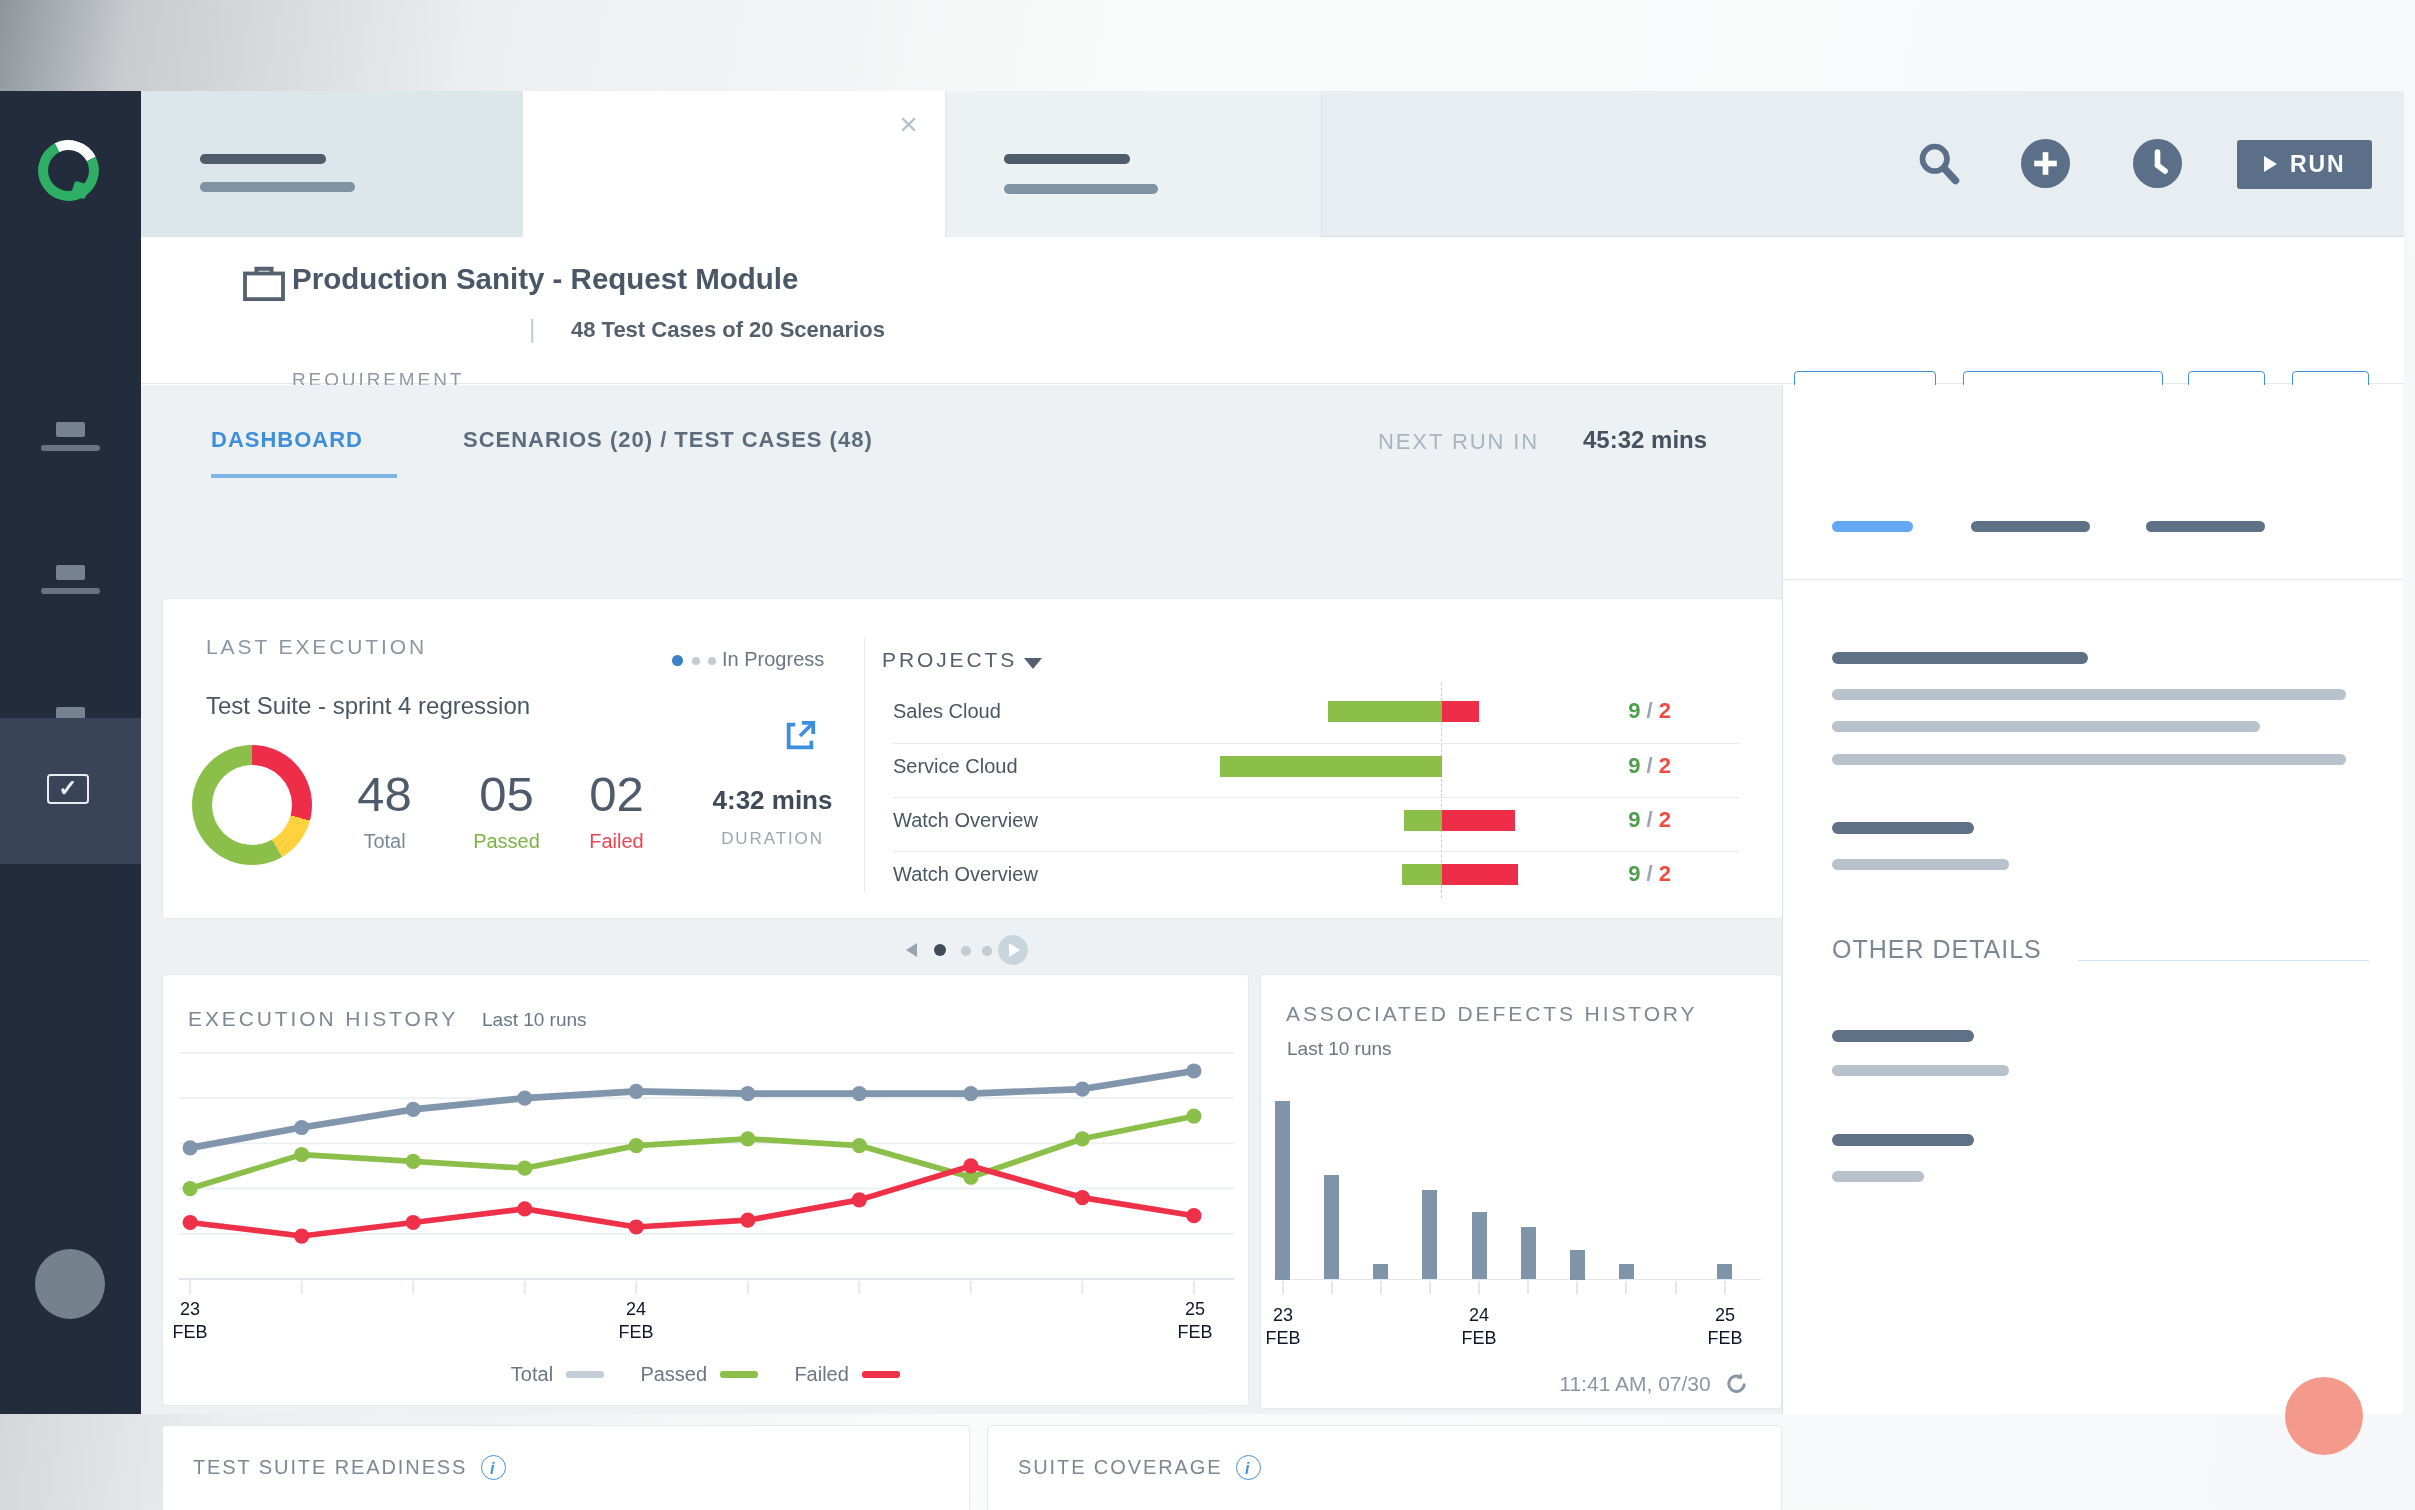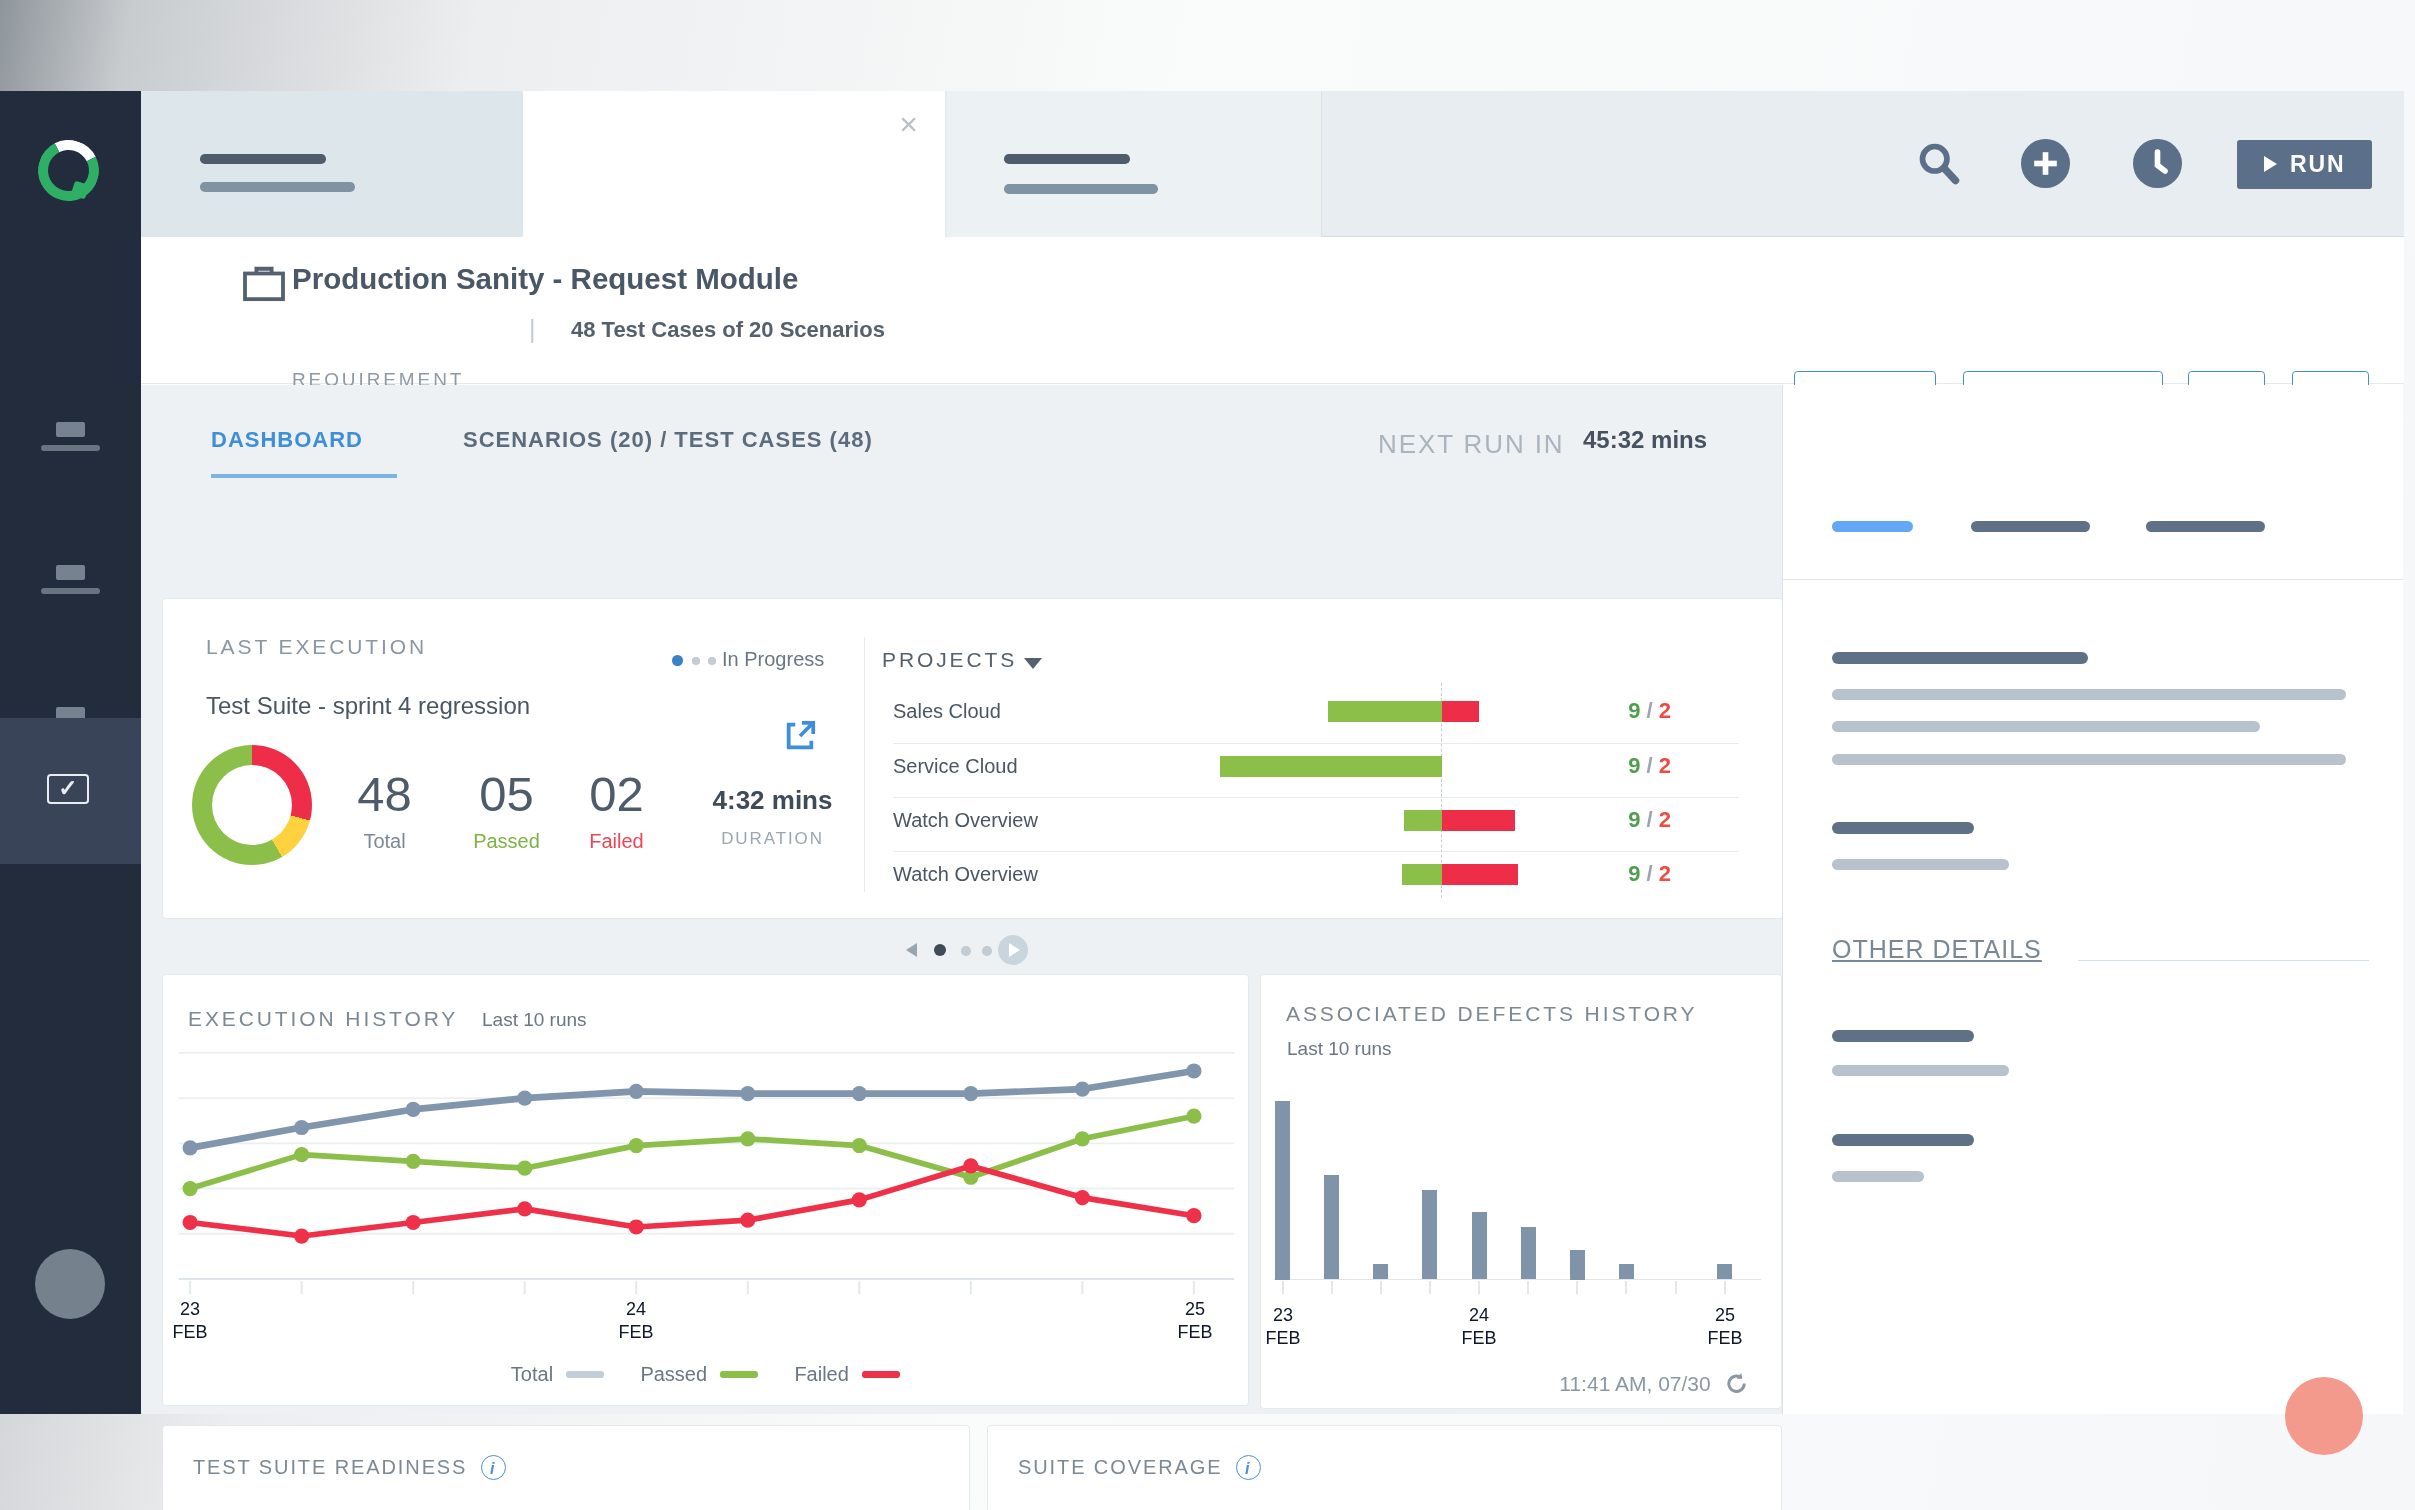--- a/index.html
+++ b/index.html
@@ -45,21 +45,21 @@
   .hbtn{position:absolute;top:134px;height:66px;background:#fff;border:1.9px solid #3f8fdc;border-radius:3.8px;box-sizing:border-box;
         color:#2e7fd0;font-size:25px;font-weight:600;display:flex;align-items:center;justify-content:center;gap:13.3px;}
   .hbtn .ply{width:0;height:0;border-left:15px solid #2e7fd0;border-top:10.5px solid transparent;border-bottom:10.5px solid transparent;}
   
   #content{position:absolute;left:141px;top:294px;width:1642px;height:1029px;background:#edf1f4;}
   #rightpanel{position:absolute;left:1782px;top:294px;width:621px;height:1029px;background:#ffffff;border-left:1px solid #dae1e7;box-sizing:border-box;}
   
   #vt-dash{position:absolute;left:70px;top:42px;font-size:22px;font-weight:bold;letter-spacing:1px;color:#3e8ed9;}
   #vt-dash-underline{position:absolute;left:70px;top:89px;width:186px;height:3.8px;background:#7db4e4;}
   #vt-scen{position:absolute;left:322px;top:42px;font-size:22px;font-weight:600;letter-spacing:1px;color:#5d6c7c;}
-  #vt-nextrun-label{position:absolute;left:1237px;top:44px;font-size:26px;letter-spacing:1.9px;color:#a9b4bf;}
+  #vt-nextrun-label{position:absolute;left:1237px;top:44px;font-size:22px;letter-spacing:1.9px;color:#a9b4bf;}
   #vt-nextrun-value{position:absolute;left:1442px;top:41px;font-size:24px;font-weight:600;color:#46525f;}
   .card{position:absolute;background:#fff;border:1px solid #e4e9ee;border-radius:3.8px;box-sizing:border-box;}
   
   #card-exec{left:21px;top:213px;width:1621px;height:321px;}
   #le-title{position:absolute;left:43px;top:36px;font-size:21px;letter-spacing:2.9px;color:#8a96a3;}
   #le-status{position:absolute;left:559px;top:49px;font-size:20px;color:#6b7684;}
   .st-dot{position:absolute;border-radius:50%;}
   #le-suite{position:absolute;left:43px;top:93px;font-size:24px;color:#4a5663;}
   #donut{position:absolute;left:28.5px;top:146px;width:120px;height:120px;border-radius:50%;}
   #donut .hole{position:absolute;left:20px;top:20px;width:80px;height:80px;border-radius:50%;background:#fff;}
@@ -102,21 +102,21 @@
   #card-cover{left:846px;top:1040px;width:795px;height:86px;border-radius:3.8px 3.8px 0 0;}
   .bc-title{position:absolute;left:30px;top:28.5px;font-size:20px;letter-spacing:1.9px;color:#7c8894;display:flex;align-items:center;gap:13.3px;}
   .info-i{display:inline-block;width:25px;height:25px;border:1.9px solid #4a90d9;border-radius:50%;color:#4a90d9;
           font-size:16px;font-weight:bold;text-align:center;line-height:25px;box-sizing:border-box;font-style:italic;}
   
   .pill{position:absolute;border-radius:5.7px;height:10.5px;}
   #rp-divider{position:absolute;left:0;top:194px;width:100%;border-top:1px solid #dfe5ea;}
   .skel{position:absolute;border-radius:6.7px;}
   .skel.dark{background:#5f7186;}
   .skel.light{background:#b8c2cc;}
-  #rp-other{position:absolute;left:49px;top:550px;font-size:25px;letter-spacing:1px;color:#7a8795;text-decoration:underline;}
+  #rp-other{position:absolute;left:49px;top:550px;font-size:25px;letter-spacing:1px;color:#7a8795;}
   #rp-other-line{position:absolute;left:295px;top:575px;width:291px;border-top:1.9px solid #cfe0ee;}
   #fab{position:absolute;left:502px;top:992px;width:78px;height:78px;border-radius:50%;background:#f49a8c;}
   svg{display:block;}
 </style>
 </head>
 <body>
 
 <div id="app">
 
   <div id="sidebar">

